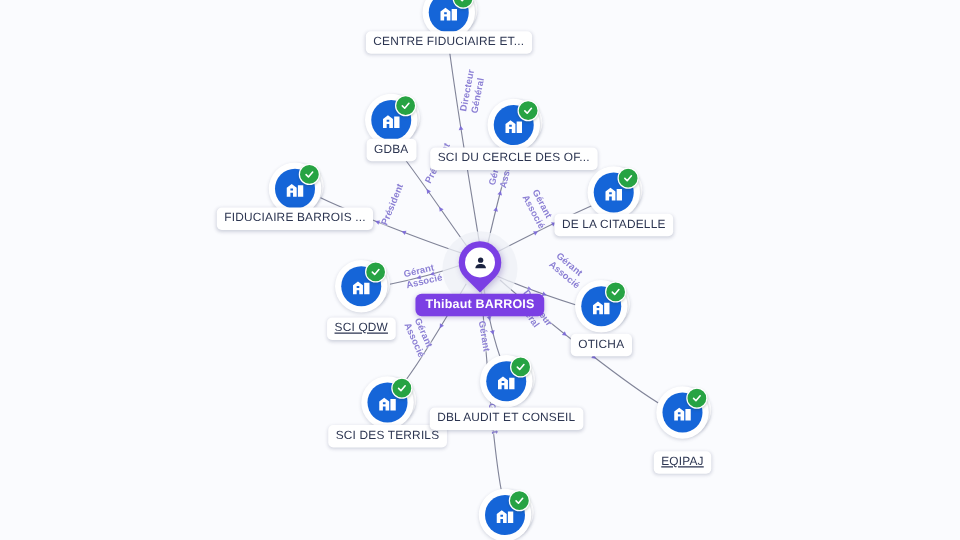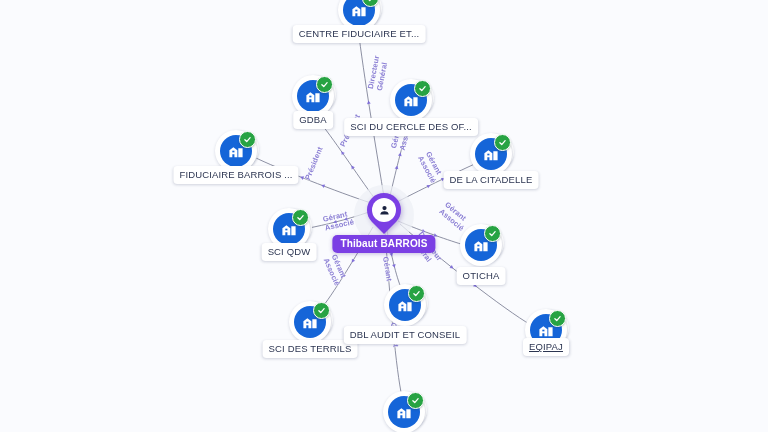--- a/index.html
+++ b/index.html
@@ -352,21 +352,21 @@
               <path fill="#1565d8" d="M7.1 11.6h2.8v2.2H7.1z"></path>
             </svg>
           </div>
           <div class="check-badge" style="background: rgb(39, 163, 67);">
             <svg width="9" height="9" viewBox="0 0 24 24" aria-hidden="true">
               <path fill="none" stroke="#ffffff" stroke-width="3.4" stroke-linecap="round" stroke-linejoin="round" d="M5 12.5 L10 17.5 L19 7"></path>
             </svg>
           </div>
         </div>
       </div>
-      <div class="node-label" style="left: 289px; top: 243px; color: rgb(44, 53, 81);">SCI QDW</div>
+      <div class="node-label" style="left: 289px; top: 254px; color: rgb(44, 53, 81); text-decoration: underline;">SCI QDW</div>
       <div class="node" style="left: 481px; top: 245px;">
         <div class="node-stack">
           <div class="stack-sheet sheet-3"></div>
           <div class="stack-sheet sheet-2"></div>
           <div class="stack-sheet sheet-1"></div>
           <div class="node-disc" style="background: rgb(21, 101, 216);">
             <svg width="18" height="18" viewBox="0 0 24 24" aria-hidden="true">
               <path fill="#ffffff" d="M3.2 20.4V10.9l5.3-3.9 5.3 3.9v9.5H9.9v-4.2H7.1v4.2z"></path>
               <path fill="#ffffff" d="M15.1 20.4V8.2h5.7v12.2zm1.5-9.9h1.1v1.4h-1.1zm2.2 0h1.1v1.4h-1.1zm-2.2 3h1.1v1.4h-1.1zm2.2 0h1.1v1.4h-1.1zm-2.2 3h1.1v1.4h-1.1zm2.2 0h1.1v1.4h-1.1z"></path>
               <path fill="#1565d8" d="M7.1 11.6h2.8v2.2H7.1z"></path>
@@ -432,21 +432,21 @@
               <path fill="#1565d8" d="M7.1 11.6h2.8v2.2H7.1z"></path>
             </svg>
           </div>
           <div class="check-badge" style="background: rgb(39, 163, 67);">
             <svg width="9" height="9" viewBox="0 0 24 24" aria-hidden="true">
               <path fill="none" stroke="#ffffff" stroke-width="3.4" stroke-linecap="round" stroke-linejoin="round" d="M5 12.5 L10 17.5 L19 7"></path>
             </svg>
           </div>
         </div>
       </div>
-      <div class="node-label" style="left: 546px; top: 338px; color: rgb(44, 53, 81); text-decoration: underline;">EQIPAJ</div>
+      <div class="node-label" style="left: 546px; top: 361px; color: rgb(44, 53, 81); text-decoration: underline;">EQIPAJ</div>
       <div class="node" style="left: 404px; top: 412px;">
         <div class="node-stack">
           <div class="stack-sheet sheet-3"></div>
           <div class="stack-sheet sheet-2"></div>
           <div class="stack-sheet sheet-1"></div>
           <div class="node-disc" style="background: rgb(21, 101, 216);">
             <svg width="18" height="18" viewBox="0 0 24 24" aria-hidden="true">
               <path fill="#ffffff" d="M3.2 20.4V10.9l5.3-3.9 5.3 3.9v9.5H9.9v-4.2H7.1v4.2z"></path>
               <path fill="#ffffff" d="M15.1 20.4V8.2h5.7v12.2zm1.5-9.9h1.1v1.4h-1.1zm2.2 0h1.1v1.4h-1.1zm-2.2 3h1.1v1.4h-1.1zm2.2 0h1.1v1.4h-1.1zm-2.2 3h1.1v1.4h-1.1zm2.2 0h1.1v1.4h-1.1z"></path>
               <path fill="#1565d8" d="M7.1 11.6h2.8v2.2H7.1z"></path>

